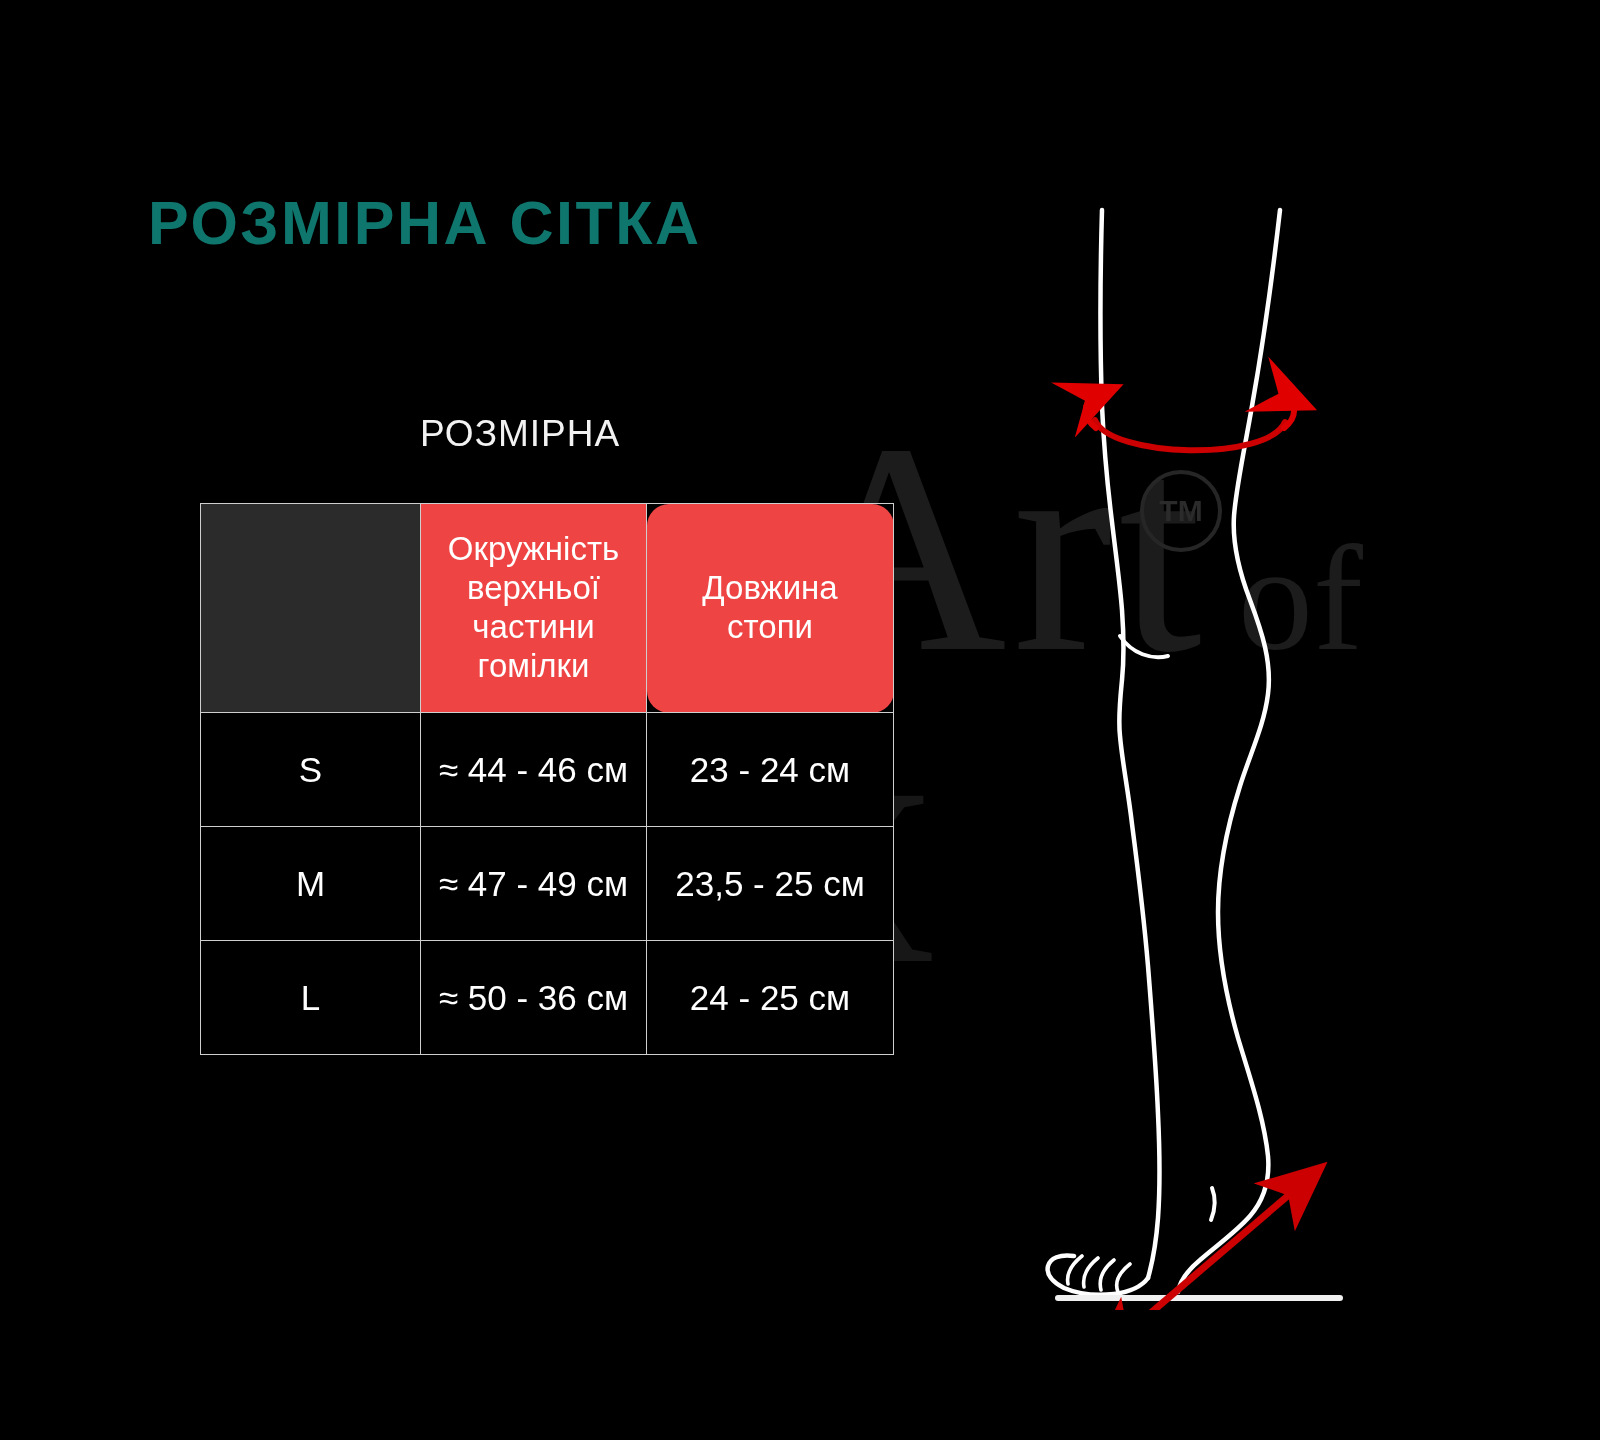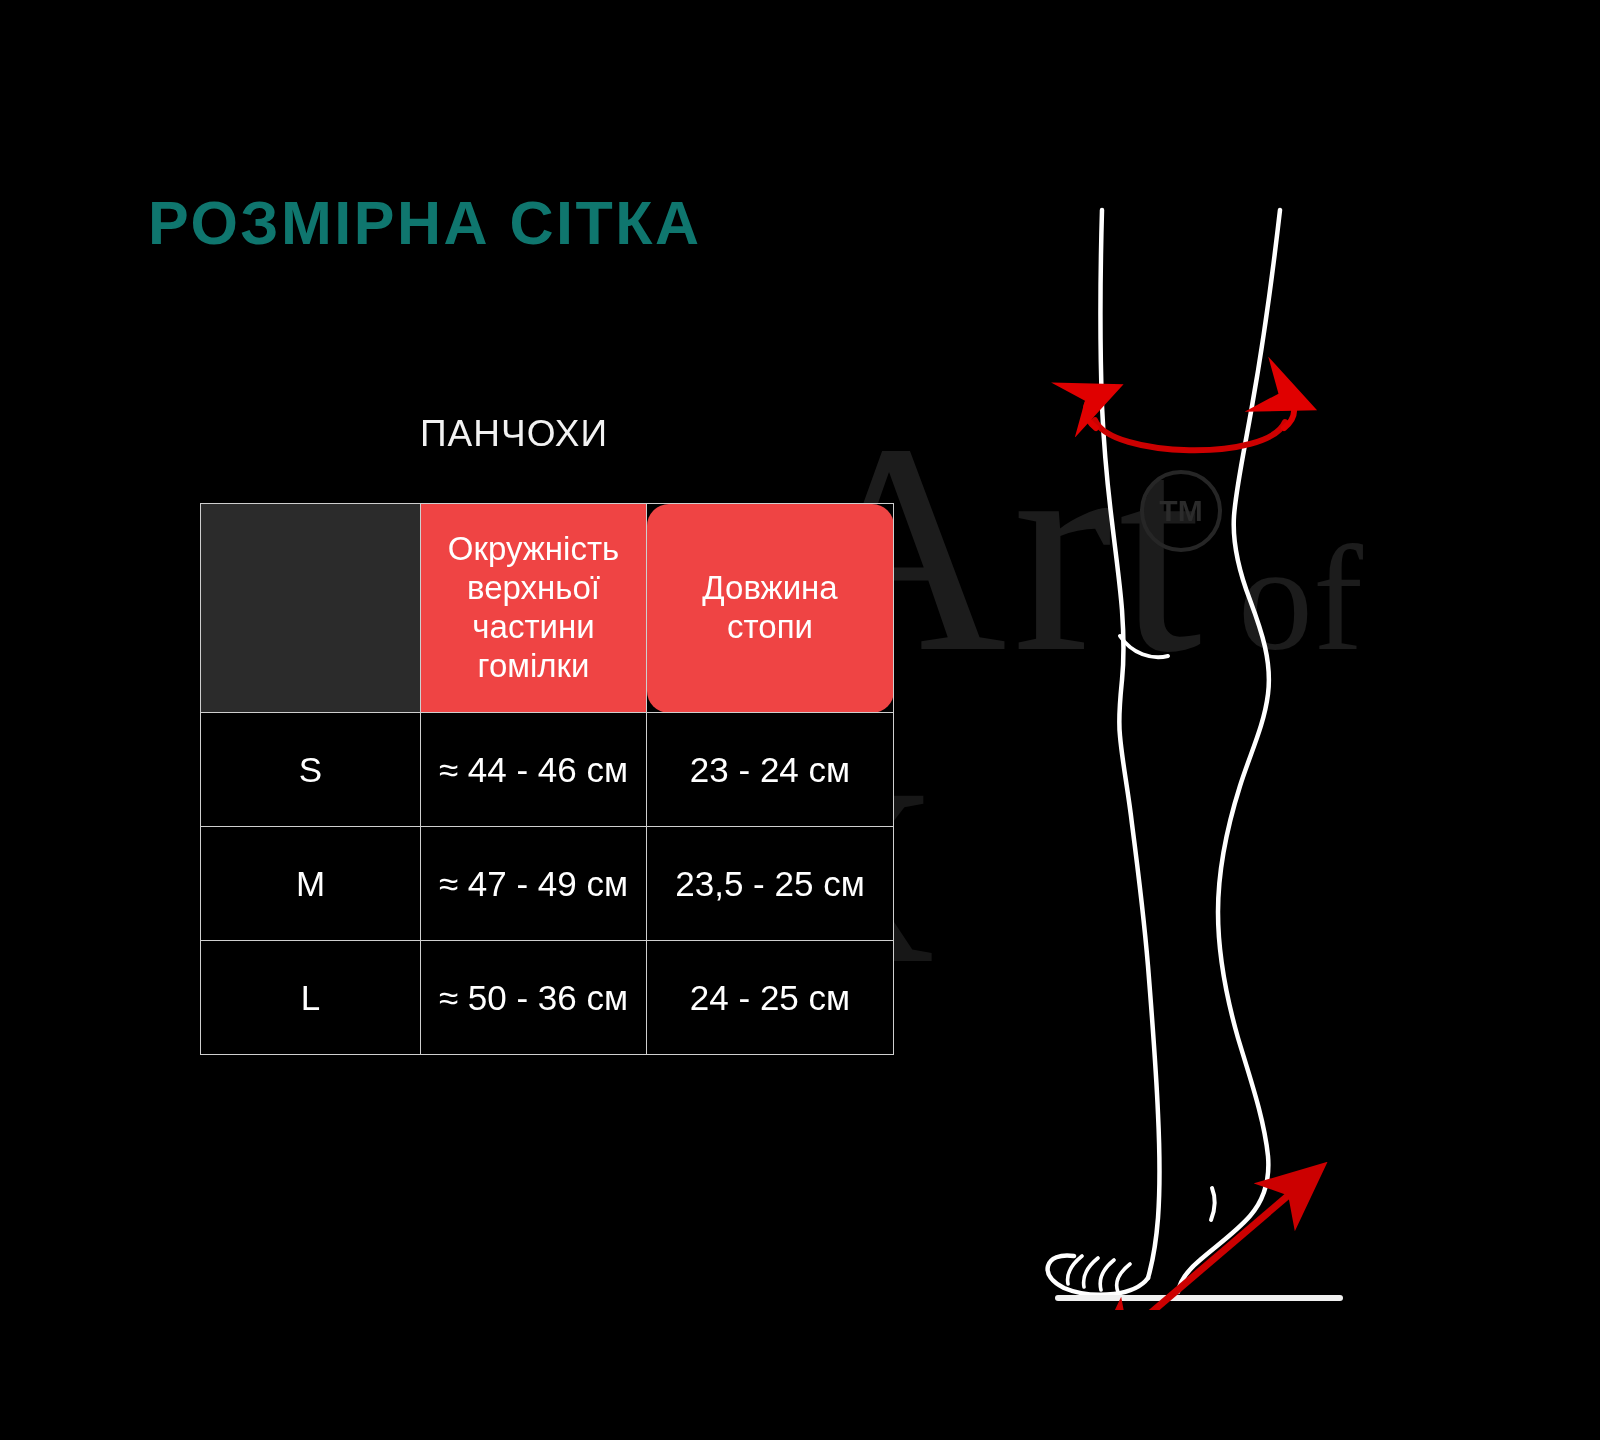--- a/index.html
+++ b/index.html
@@ -147,21 +147,21 @@
 <div id="watermark">
   <div class="wm-sex">Sex</div>
   <div class="wm-art">
     <span>Art</span><span style="font-size:150px;letter-spacing:0;padding-left:30px;">of</span>
   </div>
   <div class="wm-tm">TM</div>
 </div>
 
 <div id="page-title">РОЗМІРНА СІТКА</div>
 
-<div id="table-caption">ПАНЧОХИ</div>
+<div id="table-caption">РОЗМІРНА</div>
 
 <table id="size-table">
   <thead>
     <tr>
       <th class="blank-head col-size"></th>
       <th class="col-calf">Окружність верхньої частини гомілки</th>
       <th class="col-foot">Довжина стопи</th>
     </tr>
   </thead>
   <tbody>

